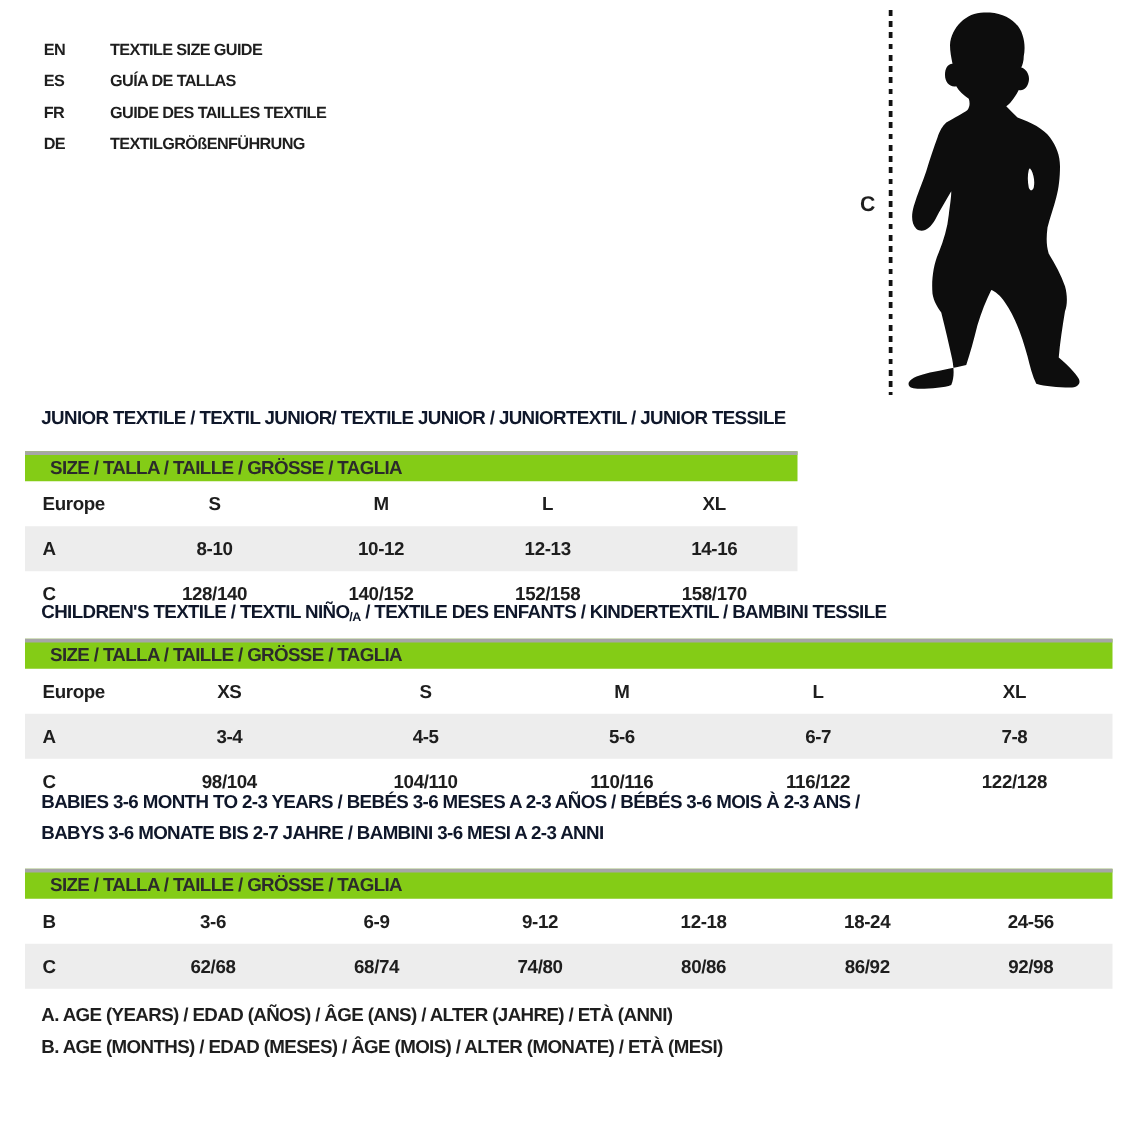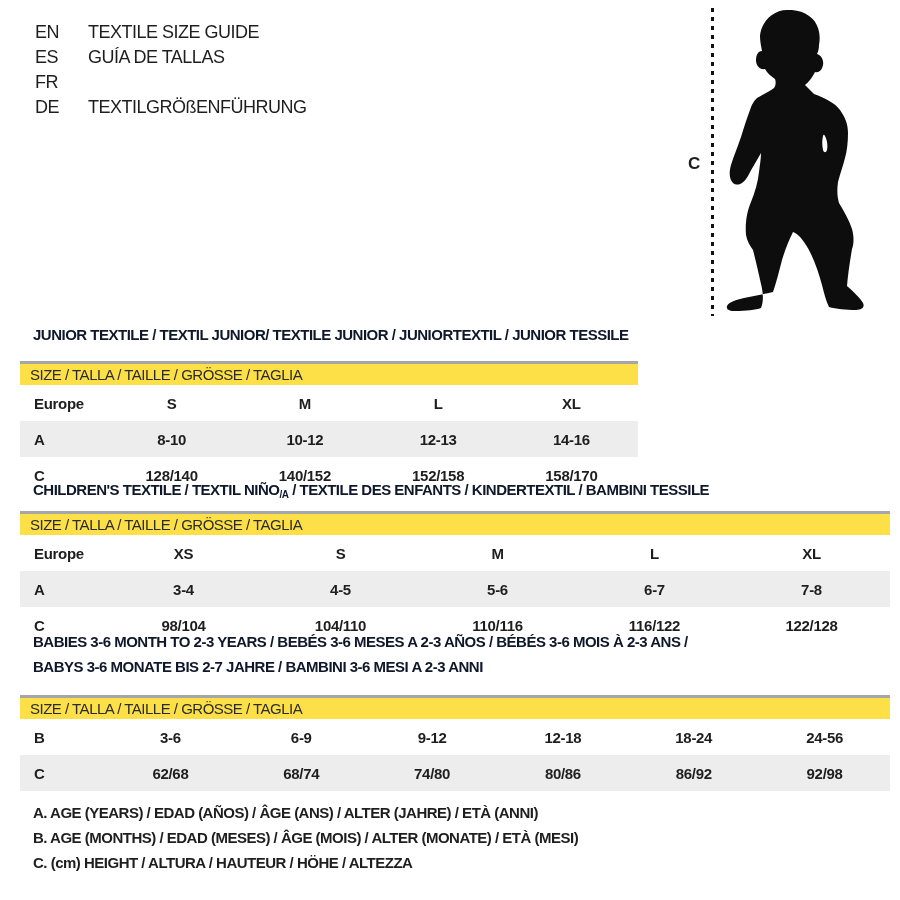--- a/index.html
+++ b/index.html
@@ -9,42 +9,42 @@
     position:relative;
     overflow:hidden;
     font-family:"Liberation Sans","DejaVu Sans",sans-serif;
     color:#1e1e1e;
     -webkit-font-smoothing:antialiased;
   }
   .abs { position:absolute; }
 
   
   .lang-block { left:35px; top:22px; }
-  .lang-row { display:flex; height:25px; align-items:flex-start;
-              font-size:18px; font-weight:400; letter-spacing:-0.5px; white-space:nowrap; }
+  .lang-row { display:flex; height:25px; align-items:flex-end;
+              font-size:13px; font-weight:700; letter-spacing:-0.5px; white-space:nowrap; }
   .lang-code { width:53px; flex:0 0 53px; }
 
   
   .figure { left:680px; top:0; width:210px; height:330px; }
   .c-label { position:absolute; left:8px; top:154px; font-size:17px; font-weight:700; }
   .measure-line { position:absolute; left:31px; top:8px; width:3px; height:308px;
     background:repeating-linear-gradient(to bottom,#121212 0px,#121212 4.5px,transparent 4.5px,transparent 9px); }
   .baby-svg { position:absolute; left:35px; top:6px; width:150px; height:310px; }
 
   
   .section-title { left:33px; font-size:15px; font-weight:700; letter-spacing:-0.5px;
                    white-space:nowrap; color:#0f172a; }
   .section-title .sub { font-size:10px; vertical-align:-3px; }
 
   
   .size-table { left:20px; }
   .w-junior { width:618px; }
   .w-full   { width:870px; }
   .thead { height:21px; line-height:21px; border-top:3px solid #a6a6a6;
-           background:#fde047; padding-left:10px; font-size:15px; font-weight:400;
+           background:#84cc16; padding-left:20px; font-size:15px; font-weight:700;
            letter-spacing:-0.5px; color:#2b2b2b; }
   .trow { display:grid; height:36px; align-items:center;
           font-size:15px; font-weight:700; letter-spacing:-0.3px; }
   .cols4 { grid-template-columns:85px repeat(4,1fr); }
   .cols5 { grid-template-columns:85px repeat(5,1fr); }
   .cols6 { grid-template-columns:85px repeat(6,1fr); }
   .cell { text-align:center; }
   .cell.rowlabel { text-align:left; padding-left:14px; }
   .alt { background:#ededed; }
 
@@ -60,20 +60,21 @@
   <div class="lang-row">
     <span class="lang-code">EN</span>
     <span class="lang-label">TEXTILE SIZE GUIDE</span>
   </div>
   <div class="lang-row">
     <span class="lang-code">ES</span>
     <span class="lang-label">GUÍA DE TALLAS</span>
   </div>
   <div class="lang-row">
     <span class="lang-code">FR</span>
+    <span class="lang-label">GUIDE DES TAILLES TEXTILE</span>
   </div>
   <div class="lang-row">
     <span class="lang-code">DE</span>
     <span class="lang-label">TEXTILGRÖßENFÜHRUNG</span>
   </div>
 </div>
 
 <div class="abs figure">
   <span class="c-label">C</span>
   <div class="measure-line"></div>
@@ -192,14 +193,13 @@
     <div class="cell">74/80</div>
     <div class="cell">80/86</div>
     <div class="cell">86/92</div>
     <div class="cell">92/98</div>
   </div>
 </div>
 
 <div class="abs legend">
   <div class="legend-line">A. AGE (YEARS) / EDAD (AÑOS) / ÂGE (ANS) / ALTER (JAHRE) / ETÀ (ANNI)</div>
   <div class="legend-line">B. AGE (MONTHS) / EDAD (MESES) / ÂGE (MOIS) / ALTER (MONATE) / ETÀ (MESI)</div>
-  <div class="legend-line">C. (cm) HEIGHT / ALTURA / HAUTEUR / HÖHE / ALTEZZA</div>
 </div>
 
 </body></html>

